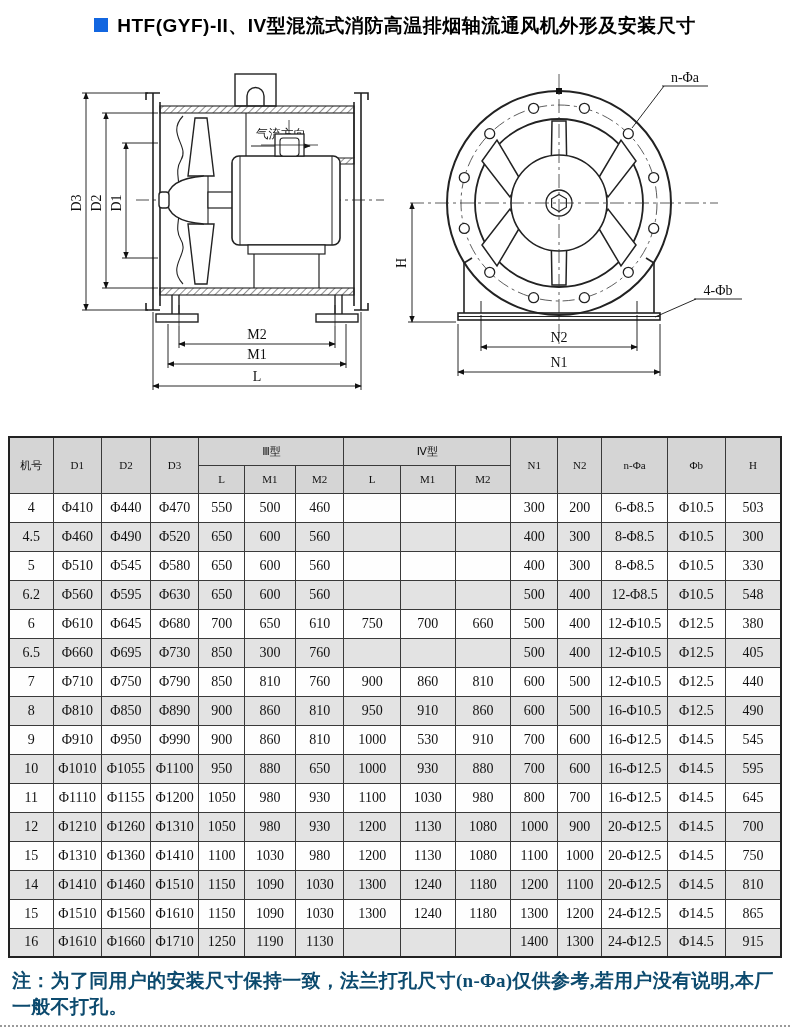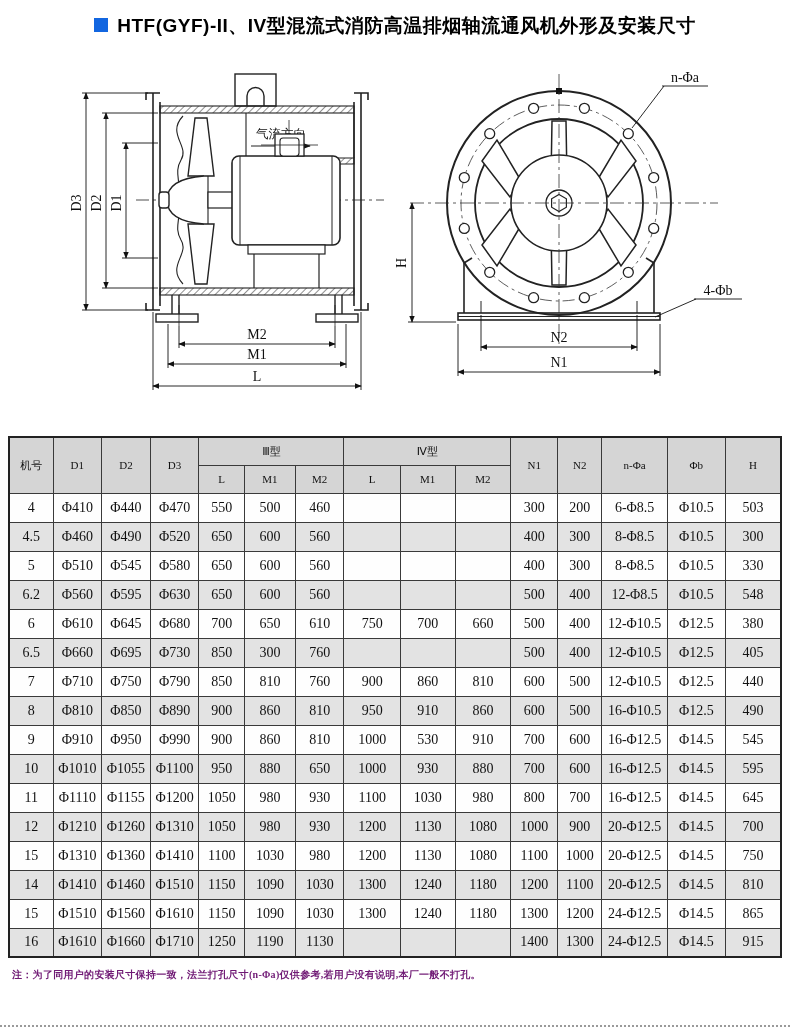--- a/index.html
+++ b/index.html
@@ -35,21 +35,21 @@
   table.spec th, table.spec td {
     border:1px solid #3a3a3a; text-align:center; vertical-align:middle;
     padding:0; height:29px; font-weight:normal; overflow:hidden; white-space:nowrap;
   }
   table.spec thead th { background:#d5d5d5; height:28px; font-size:11px; }
   table.spec tbody tr.shaded td { background:#e3e3e3; }
   table.spec tbody tr td { background:#fefefe; }
   table.spec tbody tr.shaded td { background:#e3e3e3; }
   
   .note {
-    margin:10px 10px 0 12px; font-size:10px; font-weight:600; color:#701a75;
+    margin:10px 10px 0 12px; font-size:19px; font-weight:600; color:#0c4a6e;
     letter-spacing:0.3px;
   }
   .dotted-rule {
     position:absolute; left:0; right:0; bottom:8px; height:0;
     border-top:2px dotted #9a9a9a;
   }
 </style>
 </head>
 <body>
 

